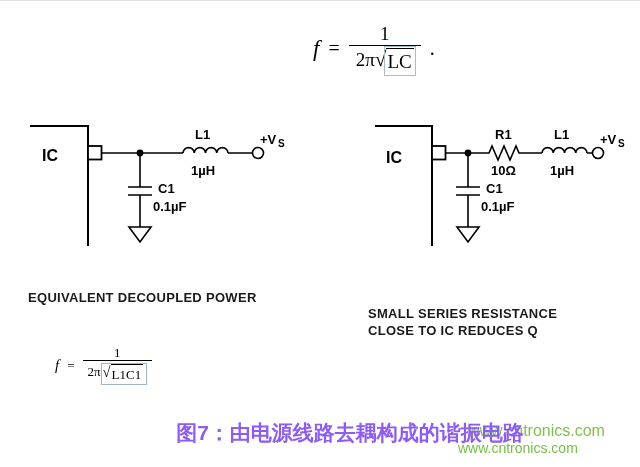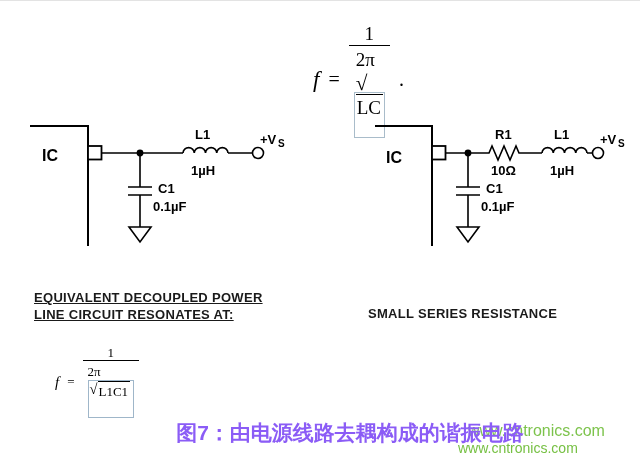--- a/index.html
+++ b/index.html
@@ -13,43 +13,43 @@
     position:absolute;left:313px;top:22px;
     display:flex;align-items:center;gap:9px;
     font-family:"Liberation Serif",serif;color:#000;
   }
   .f-ital{font-style:italic;font-size:23px;}
   .f-eq{font-size:20px;}
   .frac{display:inline-flex;flex-direction:column;align-items:center;}
   .frac .num{font-size:19px;line-height:22px;padding:0 4px;}
   .frac .den{
     border-top:1.6px solid #000;font-size:19px;line-height:24px;
-    padding:2px 7px 0 7px;display:inline-flex;align-items:flex-start;flex-direction:column;
+    padding:2px 7px 0 7px;display:inline-flex;align-items:flex-start;
   }
   .sqrt-sign{font-size:1.12em;line-height:1;padding-top:1px;}
-  .radicand{border-top:1.4px solid #000;padding:1px 2px 16px 1px;}
+  .radicand{border-top:1.4px solid #000;padding:1px 2px 0 1px;}
   .hl-box{outline:1px solid #a9bcca;outline-offset:1px;}
   .period{font-size:20px;}
   
   .formula-small{
     position:absolute;left:55px;top:344px;
     display:flex;align-items:center;gap:8px;
     font-family:"Liberation Serif",serif;color:#000;
   }
   .formula-small .f-ital{font-size:15px;}
   .formula-small .f-eq{font-size:13px;}
   .formula-small .num{font-size:13px;line-height:15px;padding:0 3px;}
   .formula-small .den{border-top:1.3px solid #000;font-size:13px;line-height:17px;padding:2px 5px 1px 5px;}
   .boxed-group{border:1px solid #9fb6c9;padding:0 3px 1px 1px;display:inline-flex;align-items:flex-start;}
   
   .note{
     position:absolute;font-size:13px;font-weight:bold;color:#1a1a1a;
     letter-spacing:0.3px;line-height:17px;white-space:nowrap;
   }
-  #note-left{left:34px;top:288px;text-decoration:underline;}
+  #note-left{left:28px;top:288px;}
   #note-right{left:368px;top:304px;}
   
   .circuit{position:absolute;}
   #circuit-left{left:25px;top:112px;}
   #circuit-right{left:370px;top:112px;}
   svg text{font-family:"Liberation Sans",sans-serif;font-weight:bold;fill:#000;}
   .ic-text{font-size:16px;}
   .lbl{font-size:13px;}
   .sub{font-size:10px;}
   
@@ -129,25 +129,25 @@
     <text class="lbl" x="184" y="26">L1</text>
     <text class="lbl" x="180" y="62">1µH</text>
 
     <circle cx="228" cy="40" r="5.5" fill="#fff" stroke="#000" stroke-width="1.6"></circle>
     <text class="lbl" x="230" y="31">+V</text>
     <text class="sub" x="248" y="34">S</text>
   </svg>
 
   <div class="note" id="note-left">
     <div>EQUIVALENT DECOUPLED POWER</div>
-    <div>LINE CIRCUIT RESONATES AT:</div>
   </div>
 
   <div class="note" id="note-right">
     <div>SMALL SERIES RESISTANCE</div>
+    <div>CLOSE TO IC REDUCES Q</div>
   </div>
 
   <div class="formula-small">
     <span class="f-ital">f</span>
     <span class="f-eq">=</span>
     <span class="frac">
       <span class="num">1</span>
       <span class="den">
         <span>2π</span>
         <span class="boxed-group">

